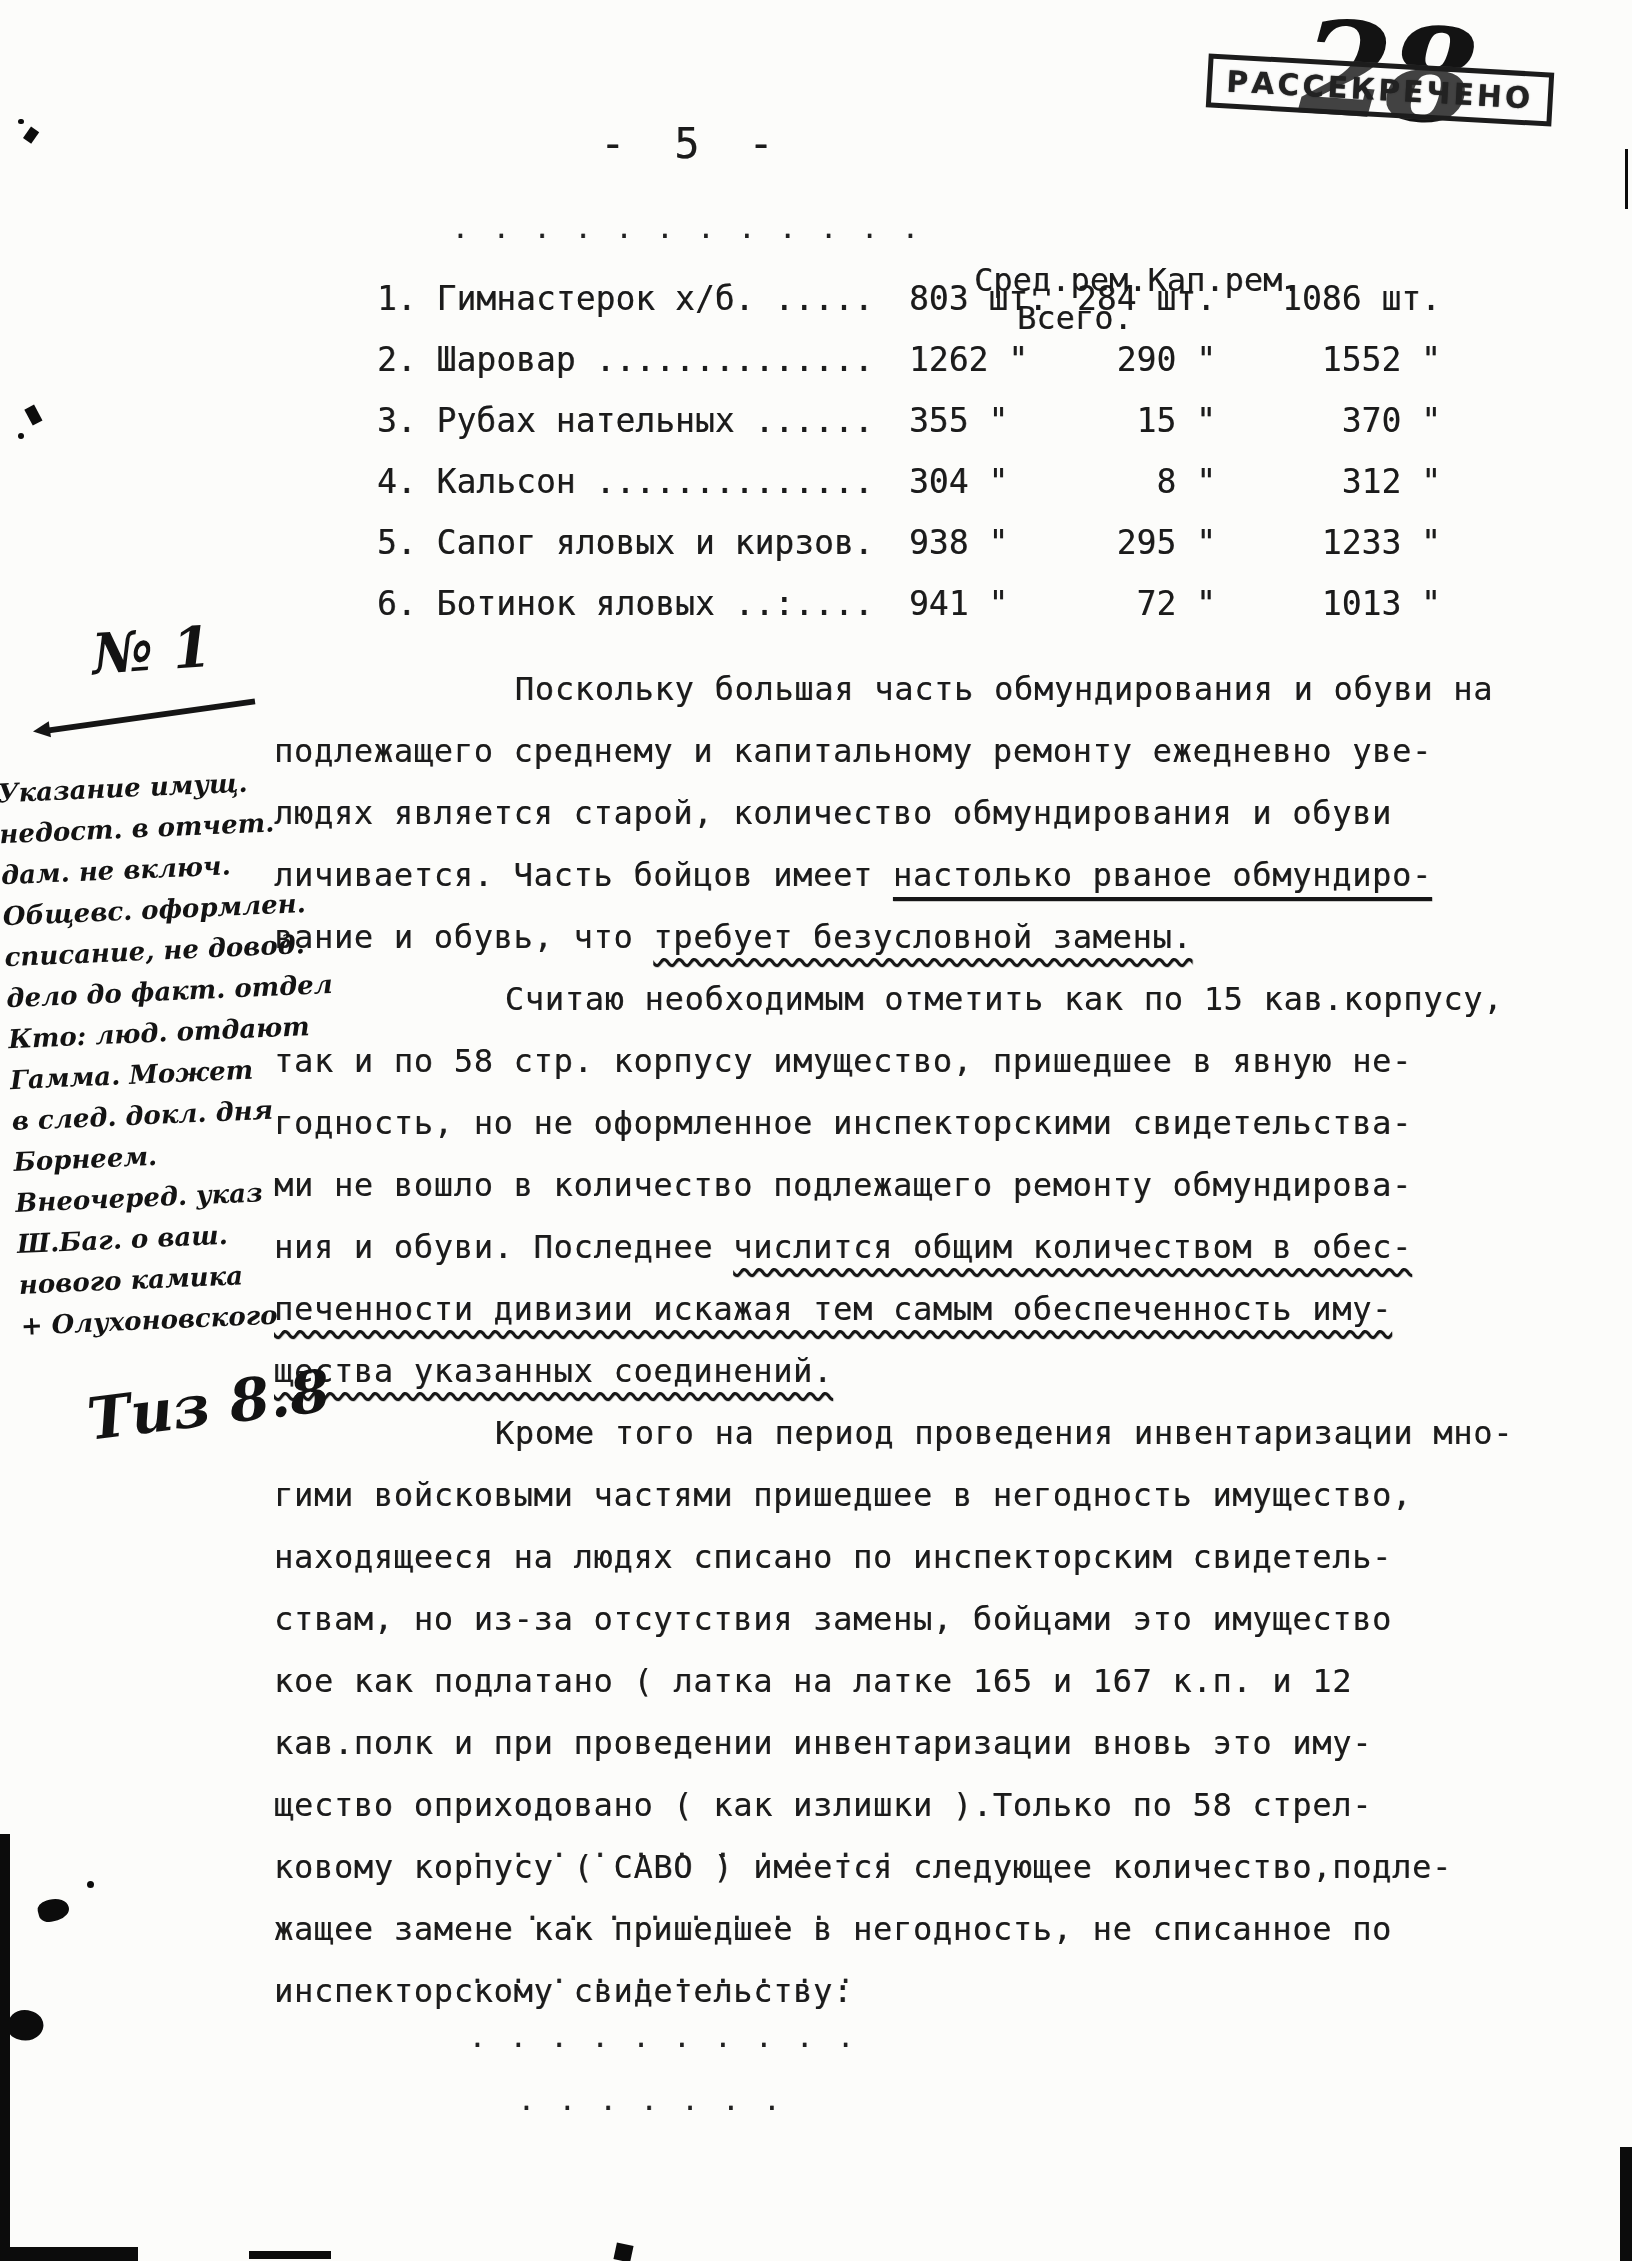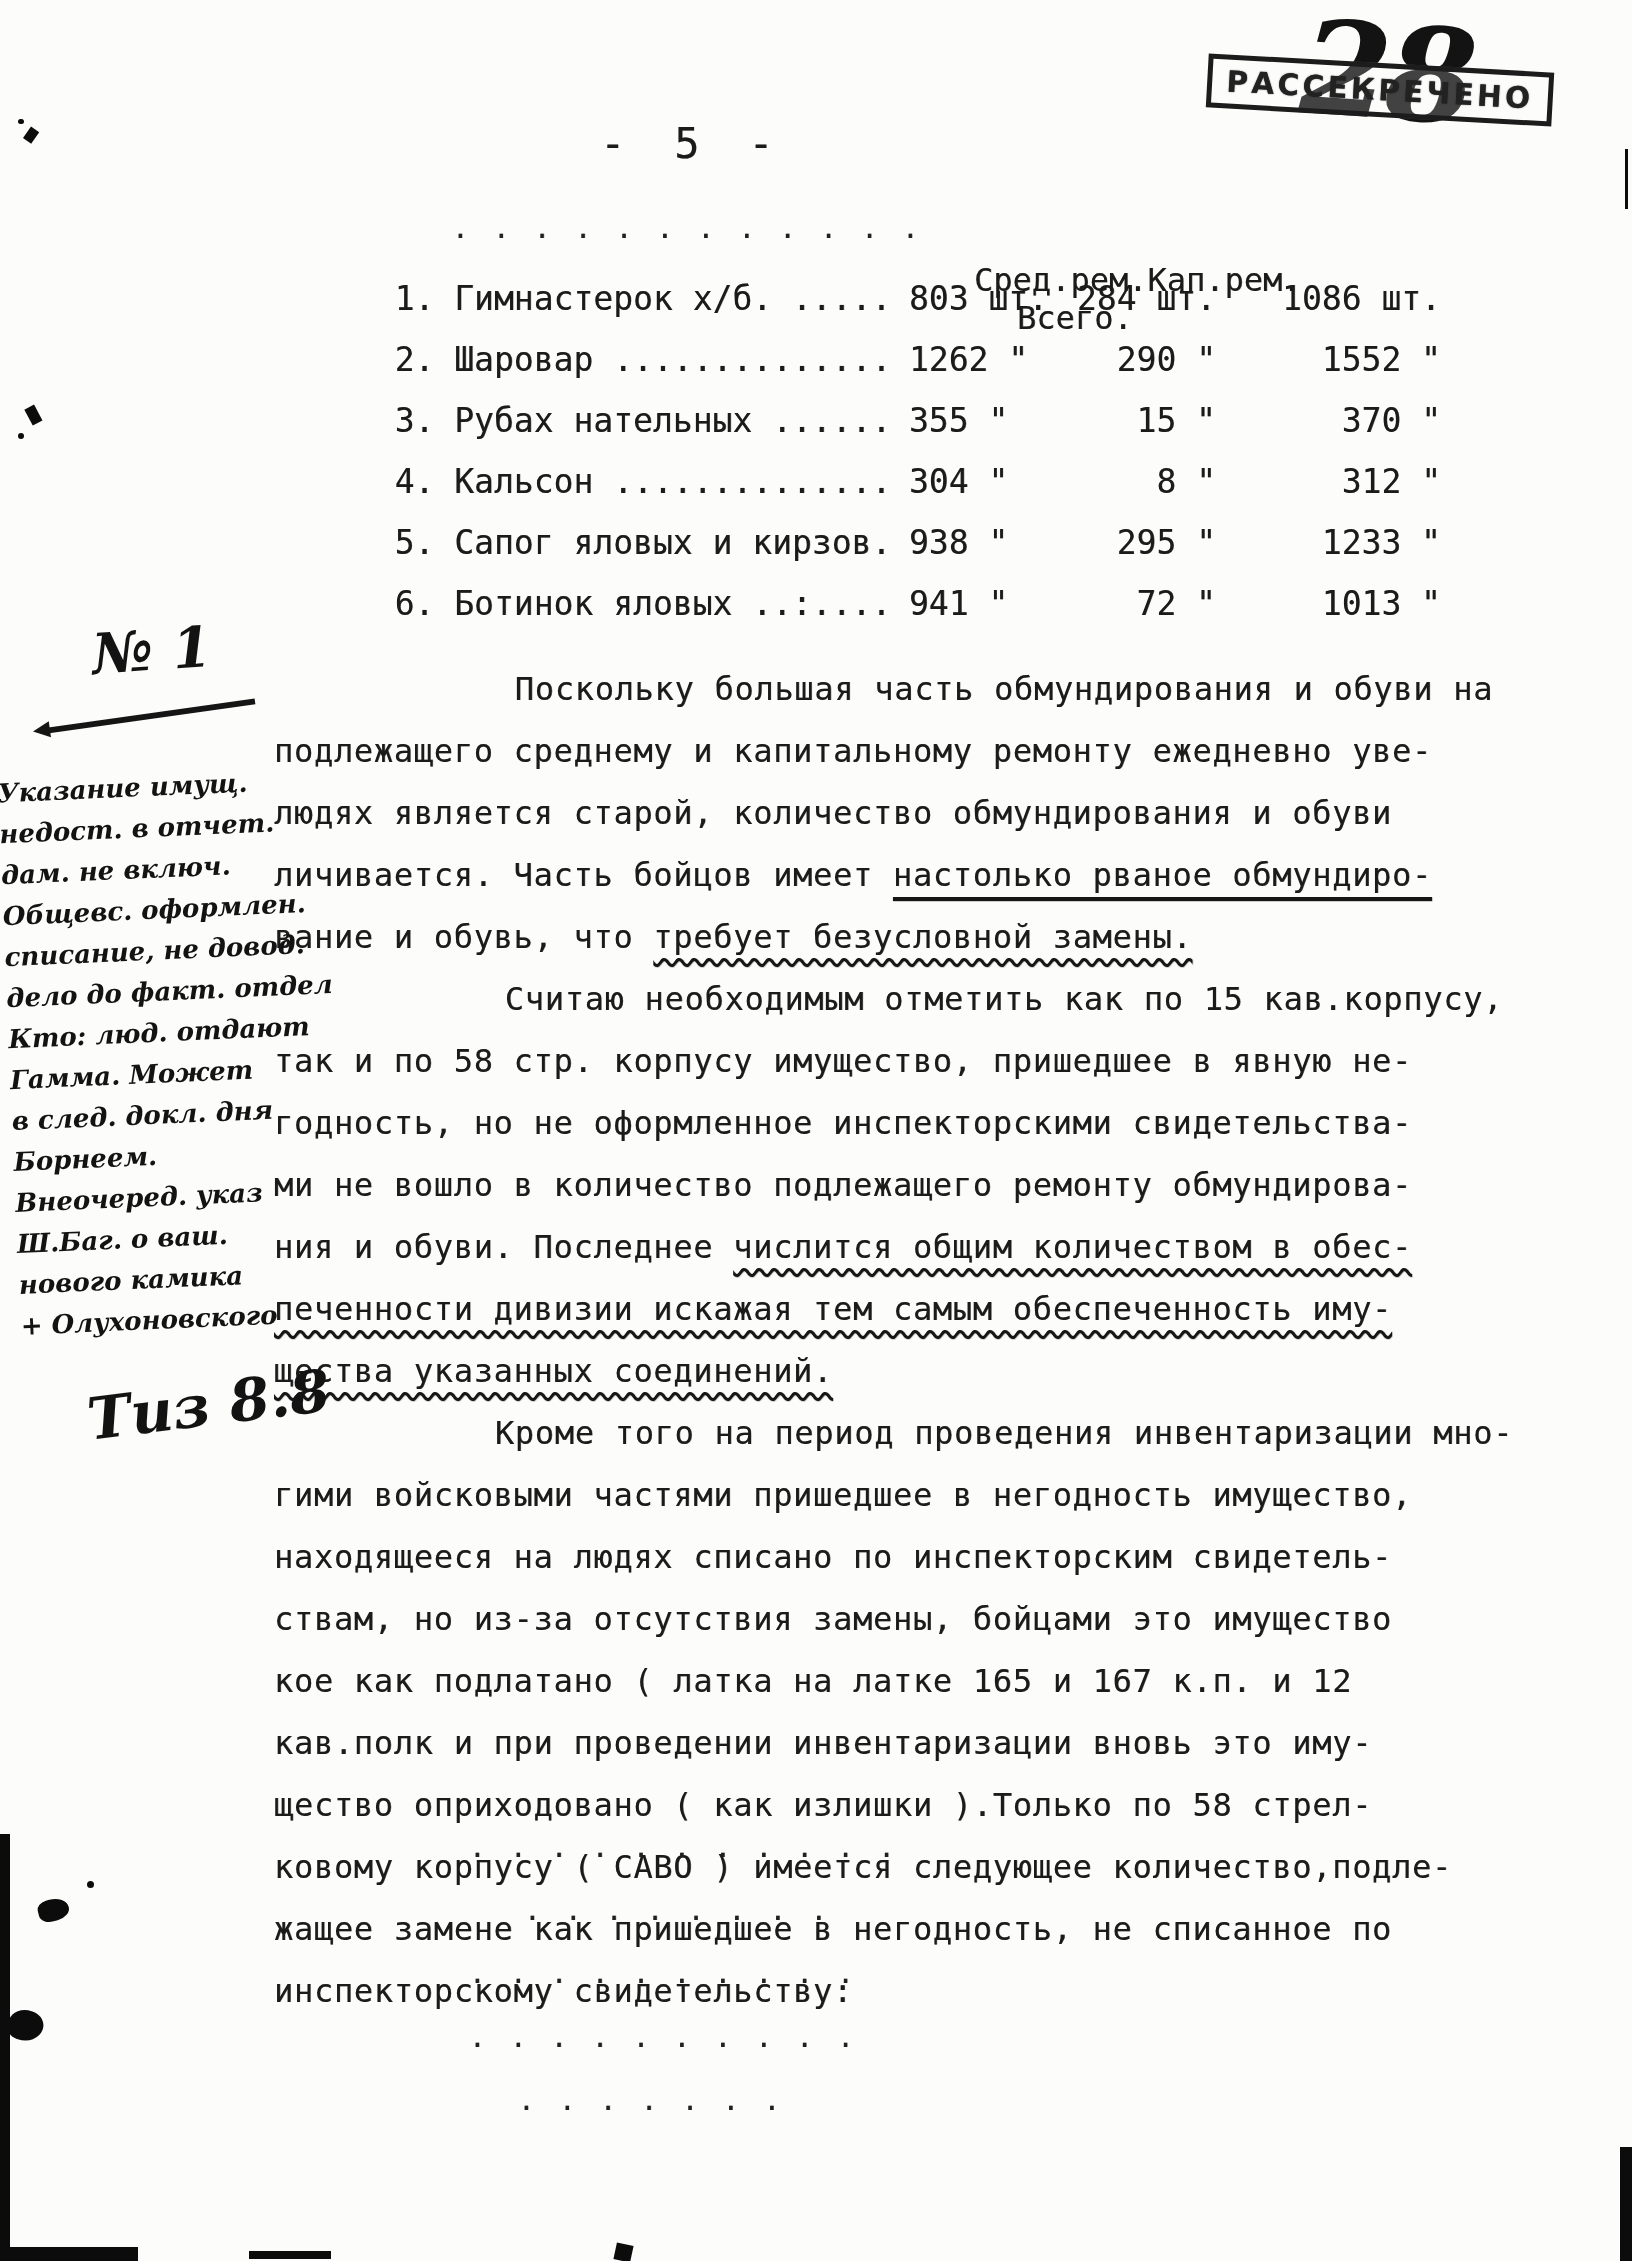--- a/index.html
+++ b/index.html
@@ -18,21 +18,21 @@
          font-size:29.5px;letter-spacing:3.3px;color:#222;
          text-shadow:0 0 1.3px rgba(30,30,30,.8);background:rgba(255,255,255,.2);}
   .pageno{left:600px;top:119px;font-size:42px;letter-spacing:11.8px;}
 
   
   .dotrow{font-size:27.5px;letter-spacing:3.9px;white-space:pre;color:#202020;}
   .thead{left:897px;top:223px;font-size:32px;white-space:pre;}
   .thead .gap{margin-left:43px;}
   .trows{left:377px;top:279px;width:1075px;}
   .trow{display:flex;height:61px;align-items:flex-start;font-size:33px;white-space:pre;}
-  .cell-name{width:532px;text-align:center;}
+  .cell-name{width:532px;text-align:left;}
   .cell-n1{width:146px;}
   .cell-n2{width:161px;text-align:right;}
   .cell-n3{width:225px;text-align:right;}
 
   
   .bodytext{left:274px;top:670px;width:1252px;}
   .tw-line{height:62px;font-size:32px;letter-spacing:0.7px;white-space:pre;}
   .tw-line.ind{padding-left:208px;text-align:center;}
   .u1{text-decoration:underline;text-decoration-thickness:3.9px;text-underline-offset:10.5px;
       text-decoration-color:#161616;}

